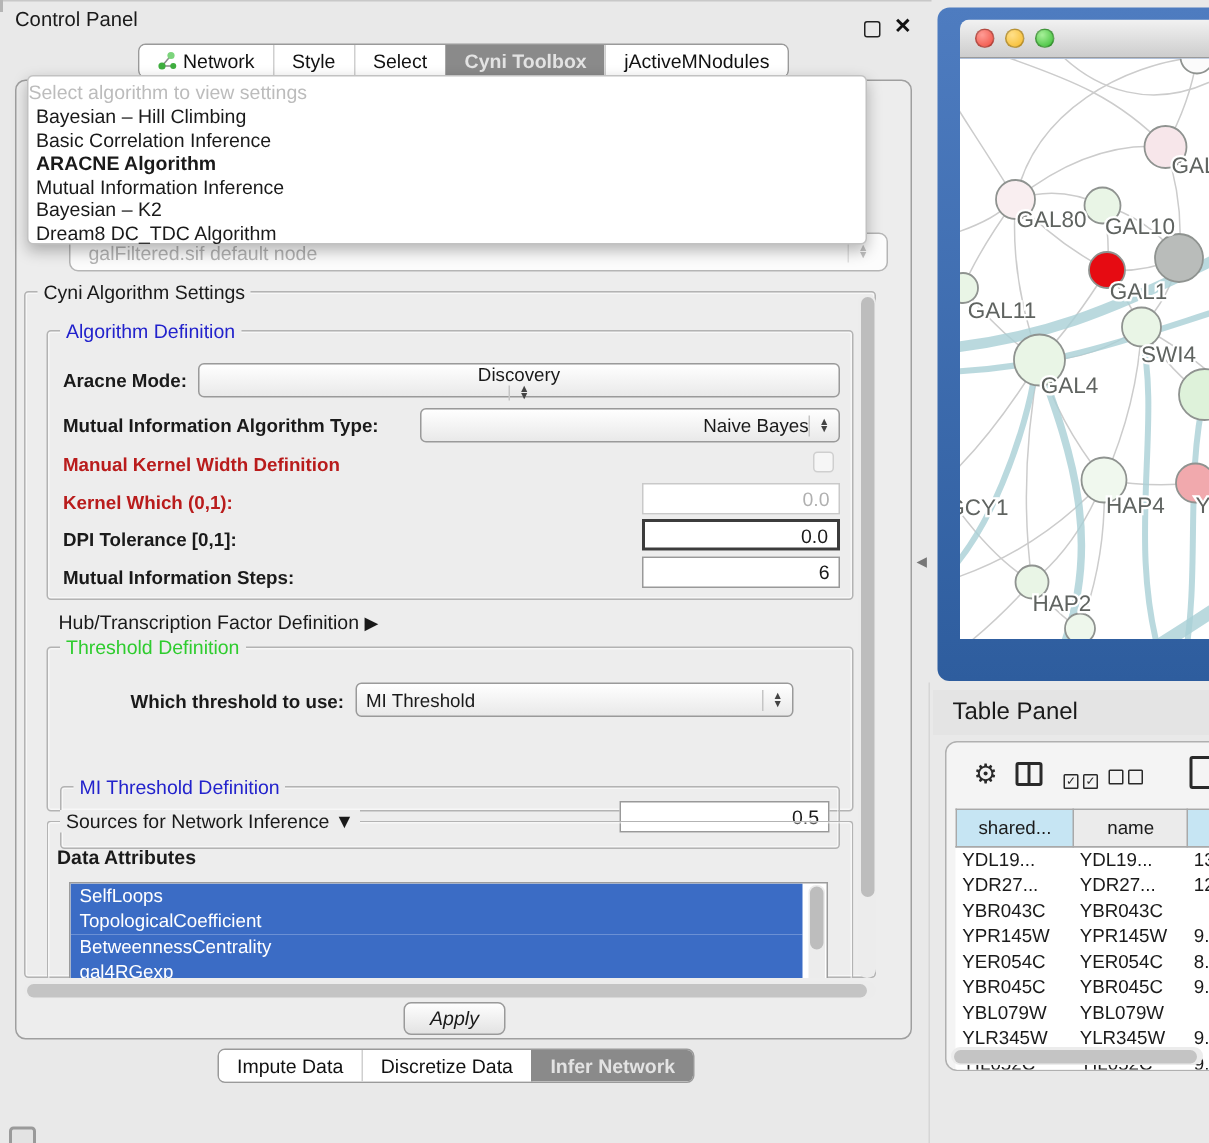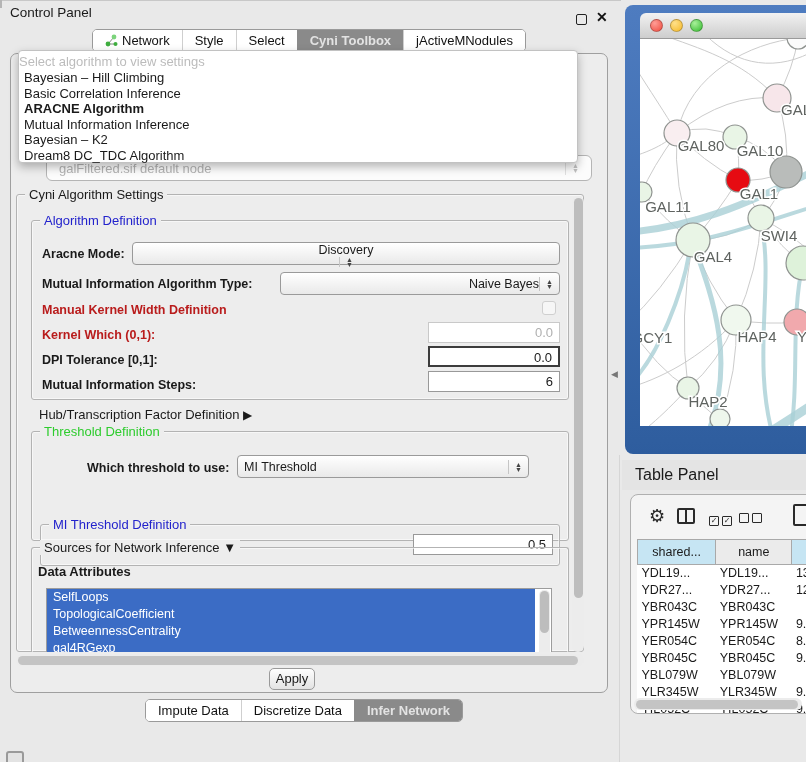--- a/index.html
+++ b/index.html
@@ -53,21 +53,21 @@
   #attr-list{position:absolute;left:14px;top:40px;width:506px;height:76px;background:#fff;border:1px solid #9c9c9c;overflow:hidden;}
   #attr-list .aitem{height:17px;line-height:17px;color:#fff;background:var(--sel-blue);padding-left:6px;margin-right:16px;font-size:12.5px;}
   #attr-vsb{position:absolute;right:1px;top:1px;width:11px;height:72px;background:#ececec;border-radius:5px;}
   #attr-vsb .thumb{position:absolute;left:1px;top:1px;width:9px;height:42px;background:#bdbdbd;border-radius:5px;}
 
   .sbar-v{position:absolute;width:12px;background:#ececec;border-radius:6px;}
   .sbar-v .thumb{position:absolute;left:1.5px;width:9px;background:#bdbdbd;border-radius:5px;}
   .sbar-h{position:absolute;height:12px;background:#ececec;border-radius:6px;}
   .sbar-h .thumb{position:absolute;top:1.5px;height:9px;background:#c4c4c4;border-radius:5px;}
 
-  #apply-btn{left:269px;top:667px;width:46px;height:22px;border:1px solid #9a9a9a;border-radius:5px;background:linear-gradient(#fefefe,#e3e3e3);font-size:13px;text-align:center;line-height:20px;}
+  #apply-btn{left:269px;top:667px;width:68px;height:22px;border:1px solid #9a9a9a;border-radius:5px;background:linear-gradient(#fefefe,#e3e3e3);font-size:13px;text-align:center;line-height:20px;font-style:italic;}
 
   #cp-minibtn{left:6px;top:751px;width:18px;height:18px;border:2px solid #9a9a9a;border-radius:3px;background:#e3e3e3;}
   #corner-mark{left:0;top:0;width:2px;height:8px;background:#b5b5b5;}
   #splitter-arrow{left:611px;top:369px;font-size:9px;color:#777;}
 
   
   #net-window{left:625px;top:5px;width:181px;height:449px;background:linear-gradient(var(--win-blue1),var(--win-blue2));border-radius:8px 0 0 8px;padding:8px 0 28px 15px;}
   #net-titlebar{position:relative;height:26px;background:linear-gradient(#f2f2f2,#cdcdcd);border-radius:6px 0 0 0;border-bottom:1px solid #9a9a9a;display:flex;align-items:center;padding-left:10px;gap:7px;}
   .tlight{width:13px;height:13px;border-radius:50%;border:1px solid rgba(0,0,0,.25);}
   #tl-close{background:radial-gradient(circle at 35% 30%,#ff9d96,#ee4b3e);}

